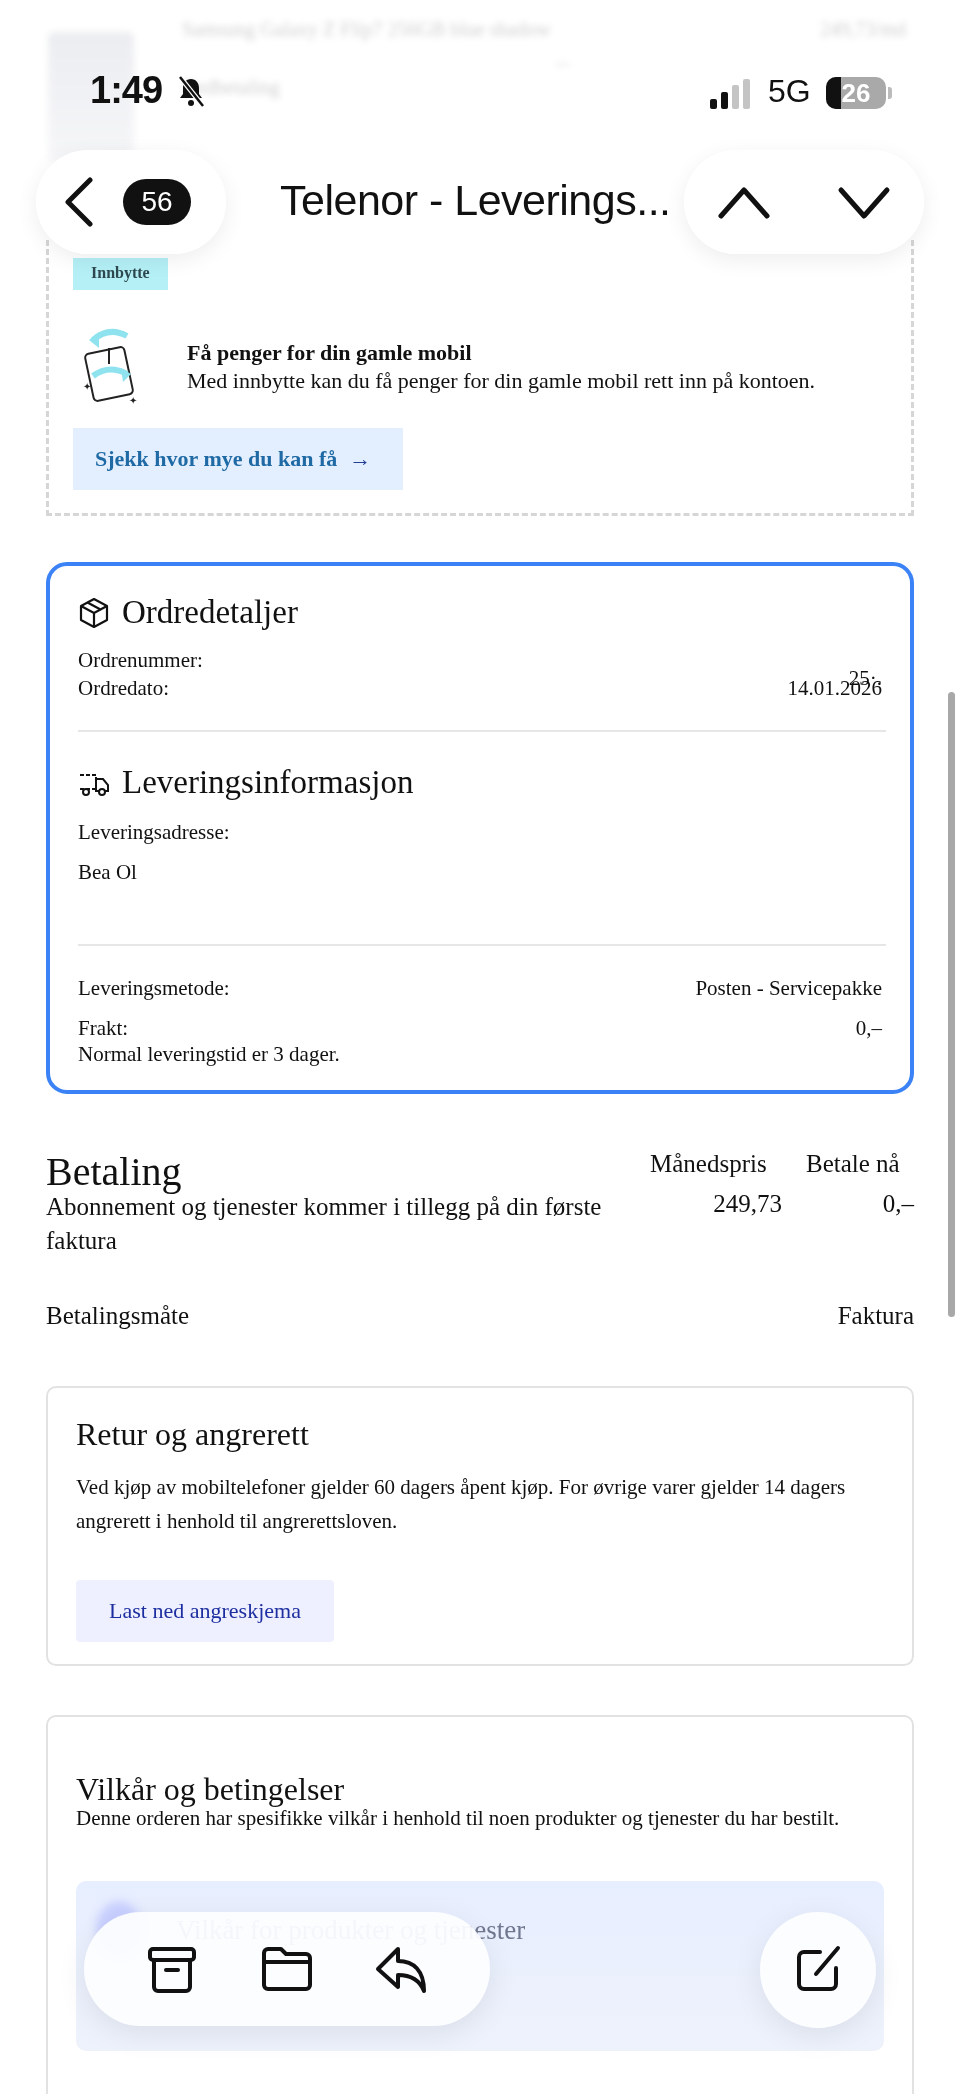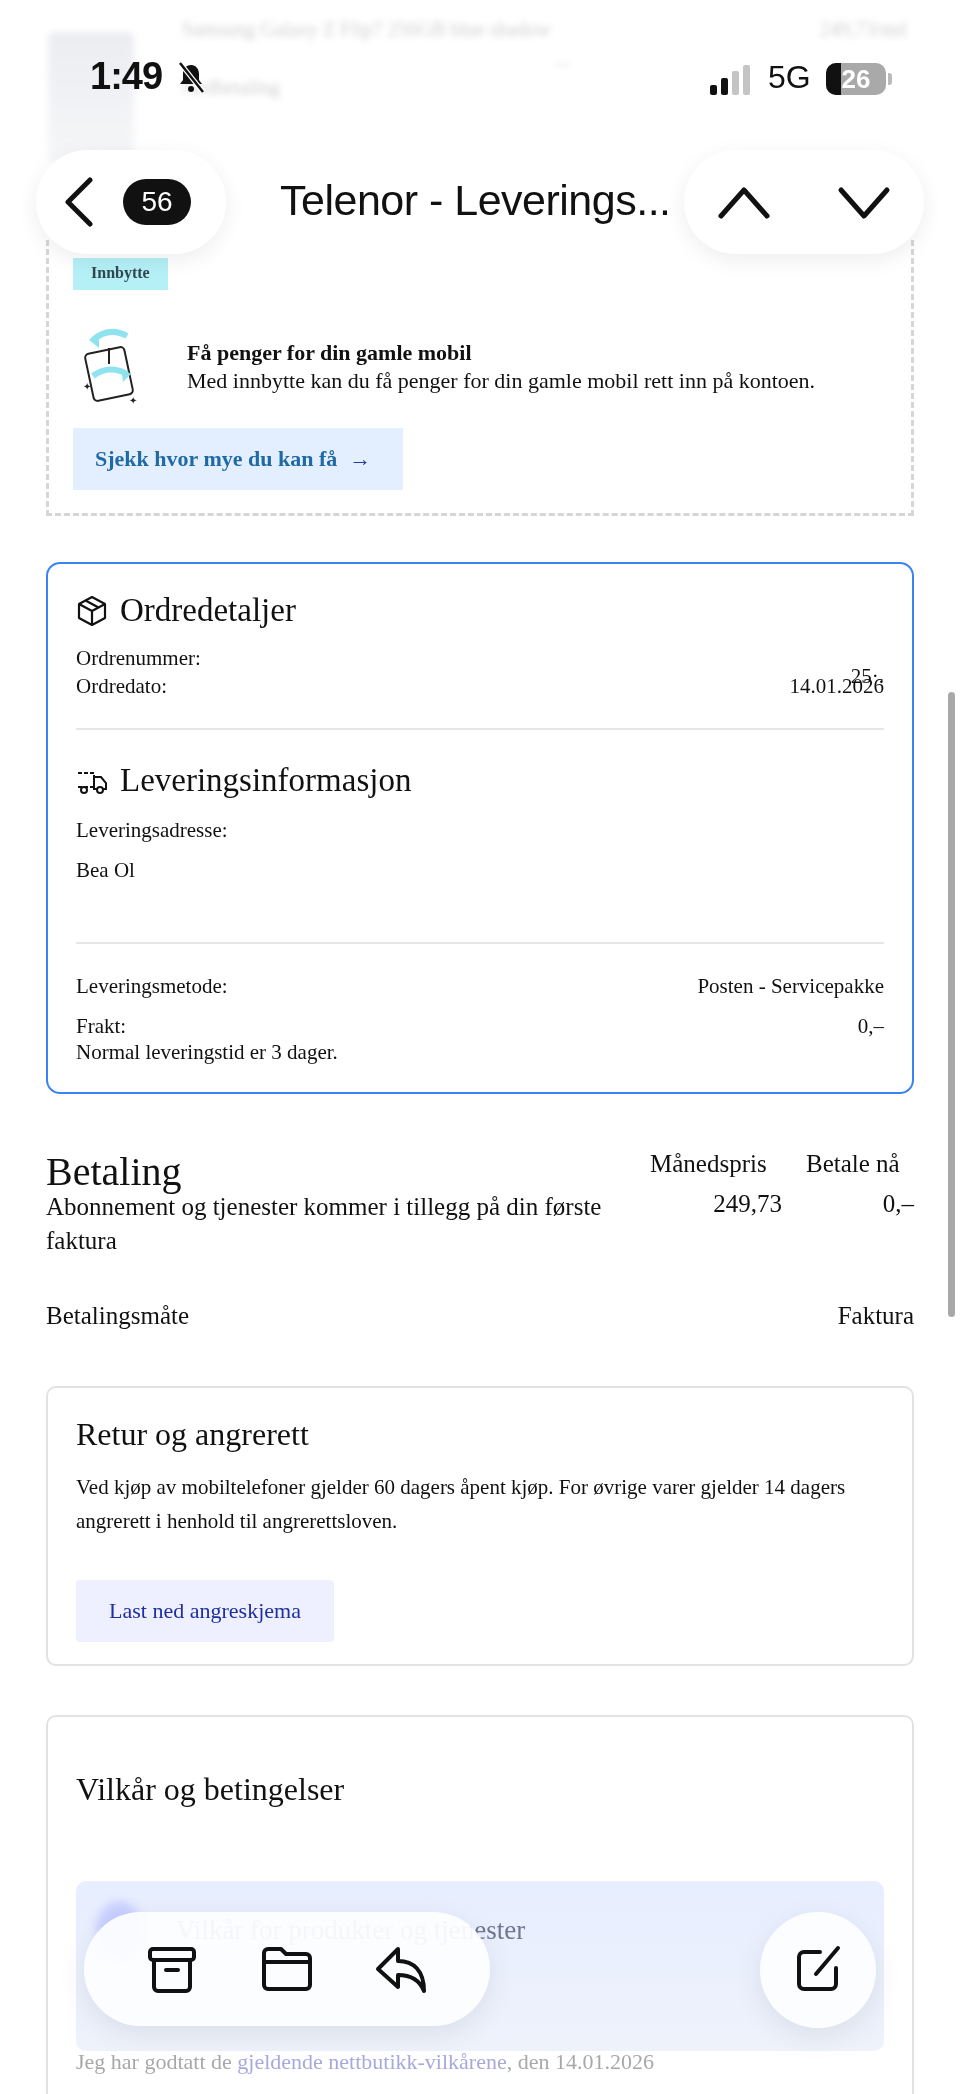--- a/index.html
+++ b/index.html
@@ -5,21 +5,21 @@
   * { box-sizing: border-box; margin: 0; padding: 0; }
   html, body { width: 960px; height: 2094px; overflow: hidden; background: #ffffff; }
   body { position: relative; font-family: "Liberation Serif", serif; color: #111; }
 
   
   .ghost-top { position: absolute; left: 0; top: 0; width: 960px; height: 250px; filter: blur(3px); opacity: .35; }
   .ghost-thumb { position: absolute; left: 48px; top: 32px; width: 86px; height: 130px; background: linear-gradient(#c9ccd6,#e6e8ee); border-radius: 6px; }
   .ghost-line { position: absolute; font-size: 20px; color: #777; white-space: nowrap; }
 
   
-  .status-bar { position: absolute; left: 0; top: 3px; width: 788px; height: 150px; z-index: 5; }
+  .status-bar { position: absolute; left: 0; top: 17px; width: 788px; height: 150px; z-index: 5; }
   .status-time { position: absolute; left: 90px; top: 52px; font-family: "Liberation Sans", sans-serif; font-weight: 700; font-size: 38px; letter-spacing: -1px; }
   .bell-icon { position: absolute; left: 176px; top: 58px; width: 30px; height: 34px; }
   .signal-icon { position: absolute; left: 710px; top: 62px; width: 42px; height: 30px; }
   .net-label { position: absolute; left: 768px; top: 56px; font-family: "Liberation Sans", sans-serif; font-weight: 500; font-size: 32px; }
   .battery { position: absolute; left: 826px; top: 60px; width: 60px; height: 32px; border-radius: 10px; background: #a9a9a9; overflow: hidden; }
   .battery-fill { position: absolute; left: 0; top: 0; width: 15px; height: 32px; background: #111; }
   .battery-num { position: absolute; left: 0; width: 60px; top: 1px; text-align: center; font-family: "Liberation Sans", sans-serif; font-weight: 700; font-size: 26px; color: #fff; }
   .battery-cap { position: absolute; left: 888px; top: 70px; width: 4px; height: 12px; background: #bbb; border-radius: 0 3px 3px 0; }
 
   
@@ -38,21 +38,21 @@
   
   .innbytte-card { left: 46px; top: 240px; width: 868px; height: 276px; border: 3px dashed #d6d6d6; border-top: none; }
   .innbytte-badge { left: 24px; top: 18px; background: #b4f0f6; color: #2e4a50; font-weight: 700; font-size: 16px; padding: 6px 18px 8px; }
   .trade-icon { left: 30px; top: 84px; width: 64px; height: 80px; }
   .innbytte-title { left: 138px; top: 100px; font-weight: 700; font-size: 22px; }
   .innbytte-desc { left: 138px; top: 128px; font-size: 22px; white-space: nowrap; }
   .innbytte-link { left: 24px; top: 188px; width: 330px; height: 62px; background: #e3efff; color: #1f6aa5; font-weight: 700; font-size: 22px; display: flex; align-items: center; padding-left: 22px; gap: 12px; }
   .arrow-right { color: #223e96; font-size: 22px; }
 
   
-  .order-card { left: 46px; top: 562px; width: 868px; height: 532px; border: 2px solid #3b82f6; border-radius: 14px; background: #fff; }
+  .order-card { left: 46px; top: 562px; width: 868px; height: 532px; border: 4px solid #3b82f6; border-radius: 21px; background: #fff; }
   .section-head { display: flex; align-items: center; gap: 12px; font-size: 33px; }
   .head-icon { width: 32px; height: 32px; }
   .row-label { font-size: 21px; }
   .row-value { font-size: 21px; text-align: right; }
   .divider { height: 2px; background: #e6e6e6; }
 
   
   .pay-title { font-size: 40px; }
   .pay-col { font-size: 25px; }
 
@@ -192,27 +192,25 @@
   <div class="abs pay-col" style="right:46px;top:1302px;">Faktura</div>
 
   <div class="abs return-card">
     <div class="abs card-h2" style="left:28px;top:28px;">Retur og angrerett</div>
     <div class="abs card-p" style="left:28px;top:82px;width:800px;">Ved kjøp av mobiltelefoner gjelder 60 dagers åpent kjøp. For øvrige varer gjelder 14 dagers angrerett i henhold til angrerettsloven.</div>
     <div class="abs download-btn">Last ned angreskjema</div>
   </div>
 
   <div class="abs terms-card">
     <div class="abs card-h2" style="left:28px;top:30px;margin-top:24px;">Vilkår og betingelser</div>
+    <div class="abs card-p" style="left:28px;top:86px;width:800px;line-height:30px;">Denne orderen har spesifikke vilkår i henhold til noen produkter og tjenester du har bestilt.</div>
     <div class="abs terms-box">
       <div class="abs terms-blur"></div>
       <div class="abs terms-box-text">Vilkår for produkter og tjenester</div>
     </div>
-    <div class="abs terms-accept">
-      <span>Jeg har godtatt de </span><span class="terms-link">gjeldende nettbutikk-vilkårene</span><span>, den 14.01.2026</span>
-    </div>
   </div>
 </div>
 
 <div class="scrollbar"></div>
 
 <div class="toolbar-pill">
   <svg class="tool-icon" viewBox="0 0 56 56">
     <rect x="6" y="8" width="44" height="11" rx="3" fill="none" stroke="#111" stroke-width="4"></rect>
     <path d="M10 19 V46 a4 4 0 0 0 4 4 H42 a4 4 0 0 0 4-4 V19" fill="none" stroke="#111" stroke-width="4"></path>
     <line x1="22" y1="29" x2="34" y2="29" stroke="#111" stroke-width="4" stroke-linecap="round"></line>

